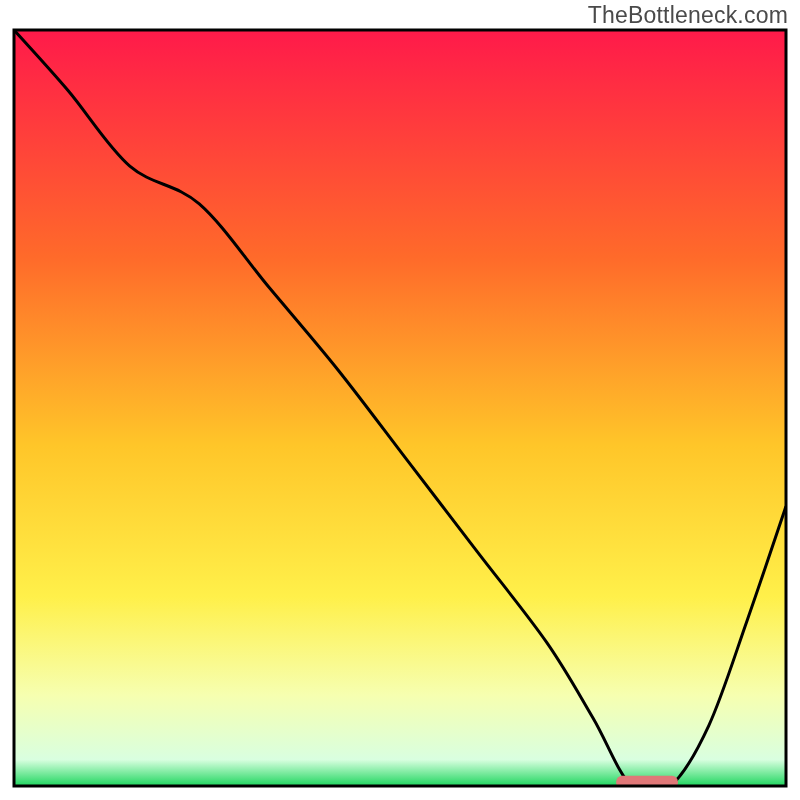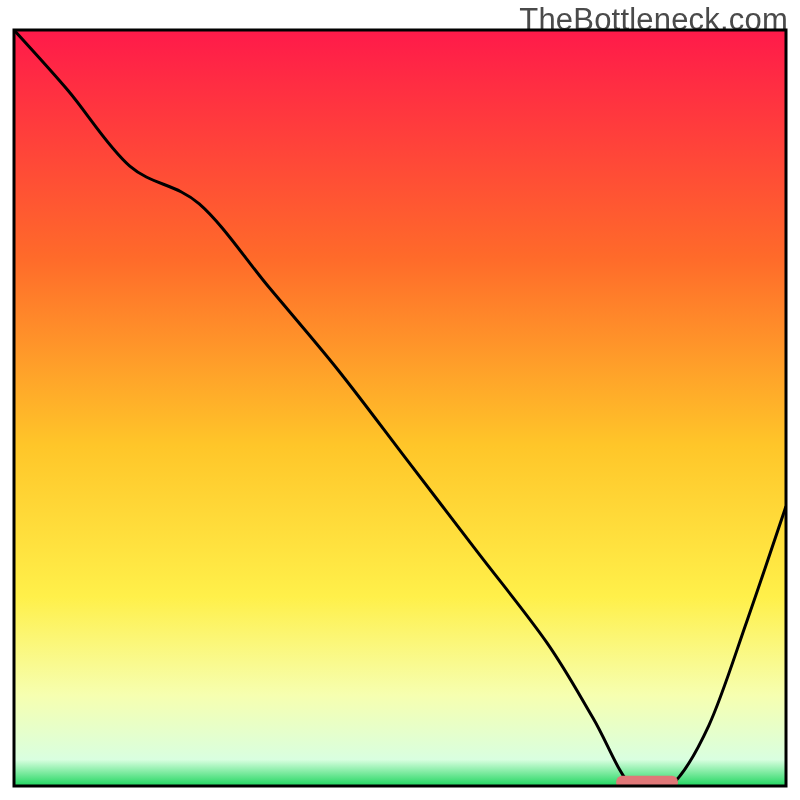--- a/index.html
+++ b/index.html
@@ -13,21 +13,21 @@
   .container {
     position: relative;
     width: 800px;
     height: 800px;
   }
   .watermark {
     position: absolute;
     top: 2px;
     right: 12px;
     color: #4a4a4a;
-    font-size: 31px;
+    font-size: 23px;
     font-weight: 400;
     letter-spacing: 0.2px;
   }
   svg.chart {
     position: absolute;
     left: 0;
     top: 0;
   }
 </style>
 </head>

